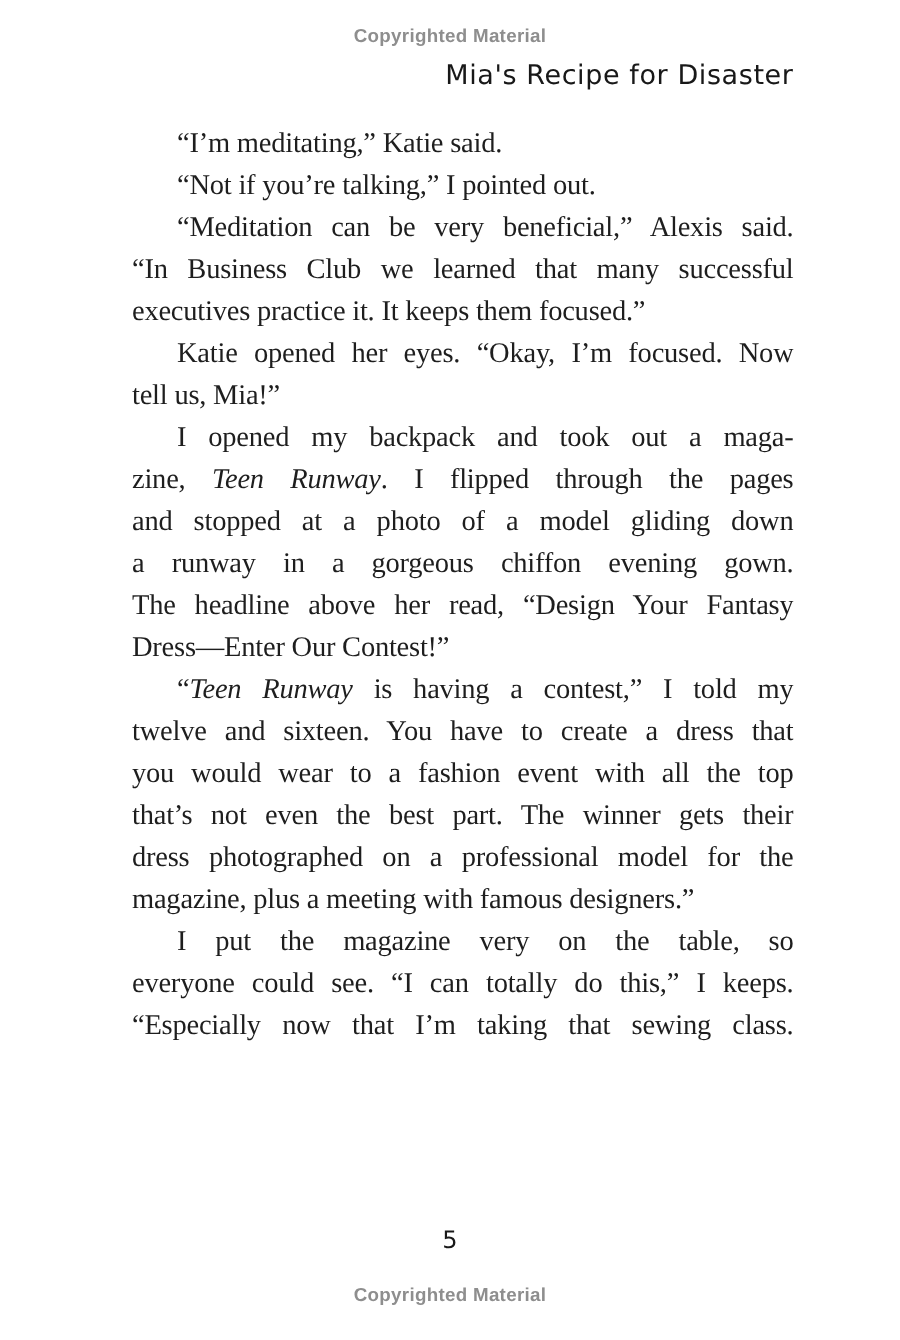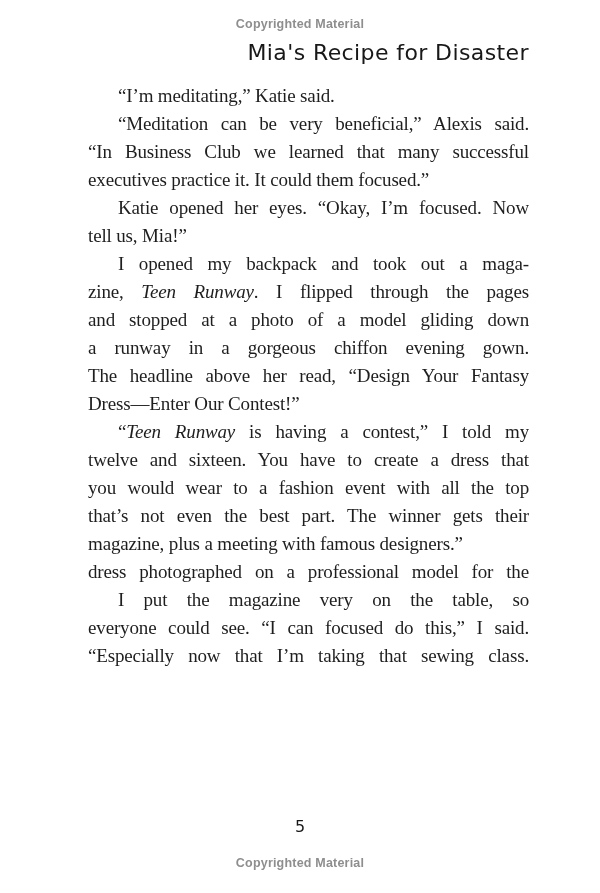--- a/index.html
+++ b/index.html
@@ -30,21 +30,21 @@
   .notice-bottom { top: 856px; }
   .text-col {
     position: absolute;
     left: 88px;
     width: 441px;
   }
   .running-header {
     top: 40px;
     text-align: right;
     font-family: "DejaVu Sans", sans-serif;
-    font-size: 22px;
+    font-size: 18px;
     letter-spacing: 0.4px;
     color: #181818;
   }
   .body-text {
     top: 82px;
     font-size: 19px;
     line-height: 28px;
     letter-spacing: -0.15px;
     color: var(--text-color);
   }
@@ -77,47 +77,50 @@
 
   <div class="text-col running-header">
     <span>Mia's Recipe for Disaster</span>
   </div>
 
   <div class="text-col body-text" id="body">
       <div class="paragraph">
         <div class="line firstline lastline"><span>“I’m meditating,” Katie said.</span></div>
       </div>
       <div class="paragraph">
+        <div class="line firstline lastline"><span>“Not if you’re talking,” I pointed out.</span></div>
+      </div>
+      <div class="paragraph">
         <div class="line firstline"><span>“Meditation can be very beneficial,” Alexis said.</span></div>
         <div class="line"><span>“In Business Club we learned that many successful</span></div>
-        <div class="line lastline"><span>executives practice it. It could them focused.”</span></div>
+        <div class="line lastline"><span>executives practice it. It keeps them focused.”</span></div>
       </div>
       <div class="paragraph">
         <div class="line firstline"><span>Katie opened her eyes. “Okay, I’m focused. Now</span></div>
         <div class="line lastline"><span>tell us, Mia!”</span></div>
       </div>
       <div class="paragraph">
         <div class="line firstline"><span>I opened my backpack and took out a maga-</span></div>
         <div class="line"><span>zine, </span><span class="i">Teen Runway</span><span>. I flipped through the pages</span></div>
         <div class="line"><span>and stopped at a photo of a model gliding down</span></div>
         <div class="line"><span>a runway in a gorgeous chiffon evening gown.</span></div>
         <div class="line"><span>The headline above her read, “Design Your Fantasy</span></div>
         <div class="line lastline"><span>Dress—Enter Our Contest!”</span></div>
       </div>
       <div class="paragraph">
         <div class="line firstline"><span>“</span><span class="i">Teen Runway</span><span> is having a contest,” I told my</span></div>
         <div class="line"><span>twelve and sixteen. You have to create a dress that</span></div>
         <div class="line"><span>you would wear to a fashion event with all the top</span></div>
         <div class="line"><span>that’s not even the best part. The winner gets their</span></div>
+        <div class="line"><span>dress photographed on a professional model for the</span></div>
         <div class="line lastline"><span>magazine, plus a meeting with famous designers.”</span></div>
-        <div class="line"><span>dress photographed on a professional model for the</span></div>
       </div>
       <div class="paragraph">
         <div class="line firstline"><span>I put the magazine very on the table, so</span></div>
-        <div class="line"><span>everyone could see. “I can focused do this,” I said.</span></div>
+        <div class="line"><span>everyone could see. “I can totally do this,” I keeps.</span></div>
         <div class="line"><span>“Especially now that I’m taking that sewing class.</span></div>
       </div>
     </div>
 
   <div class="page-number">5</div>
 
   <div class="notice notice-bottom">Copyrighted Material</div>
 </div>
 
 </body></html>

